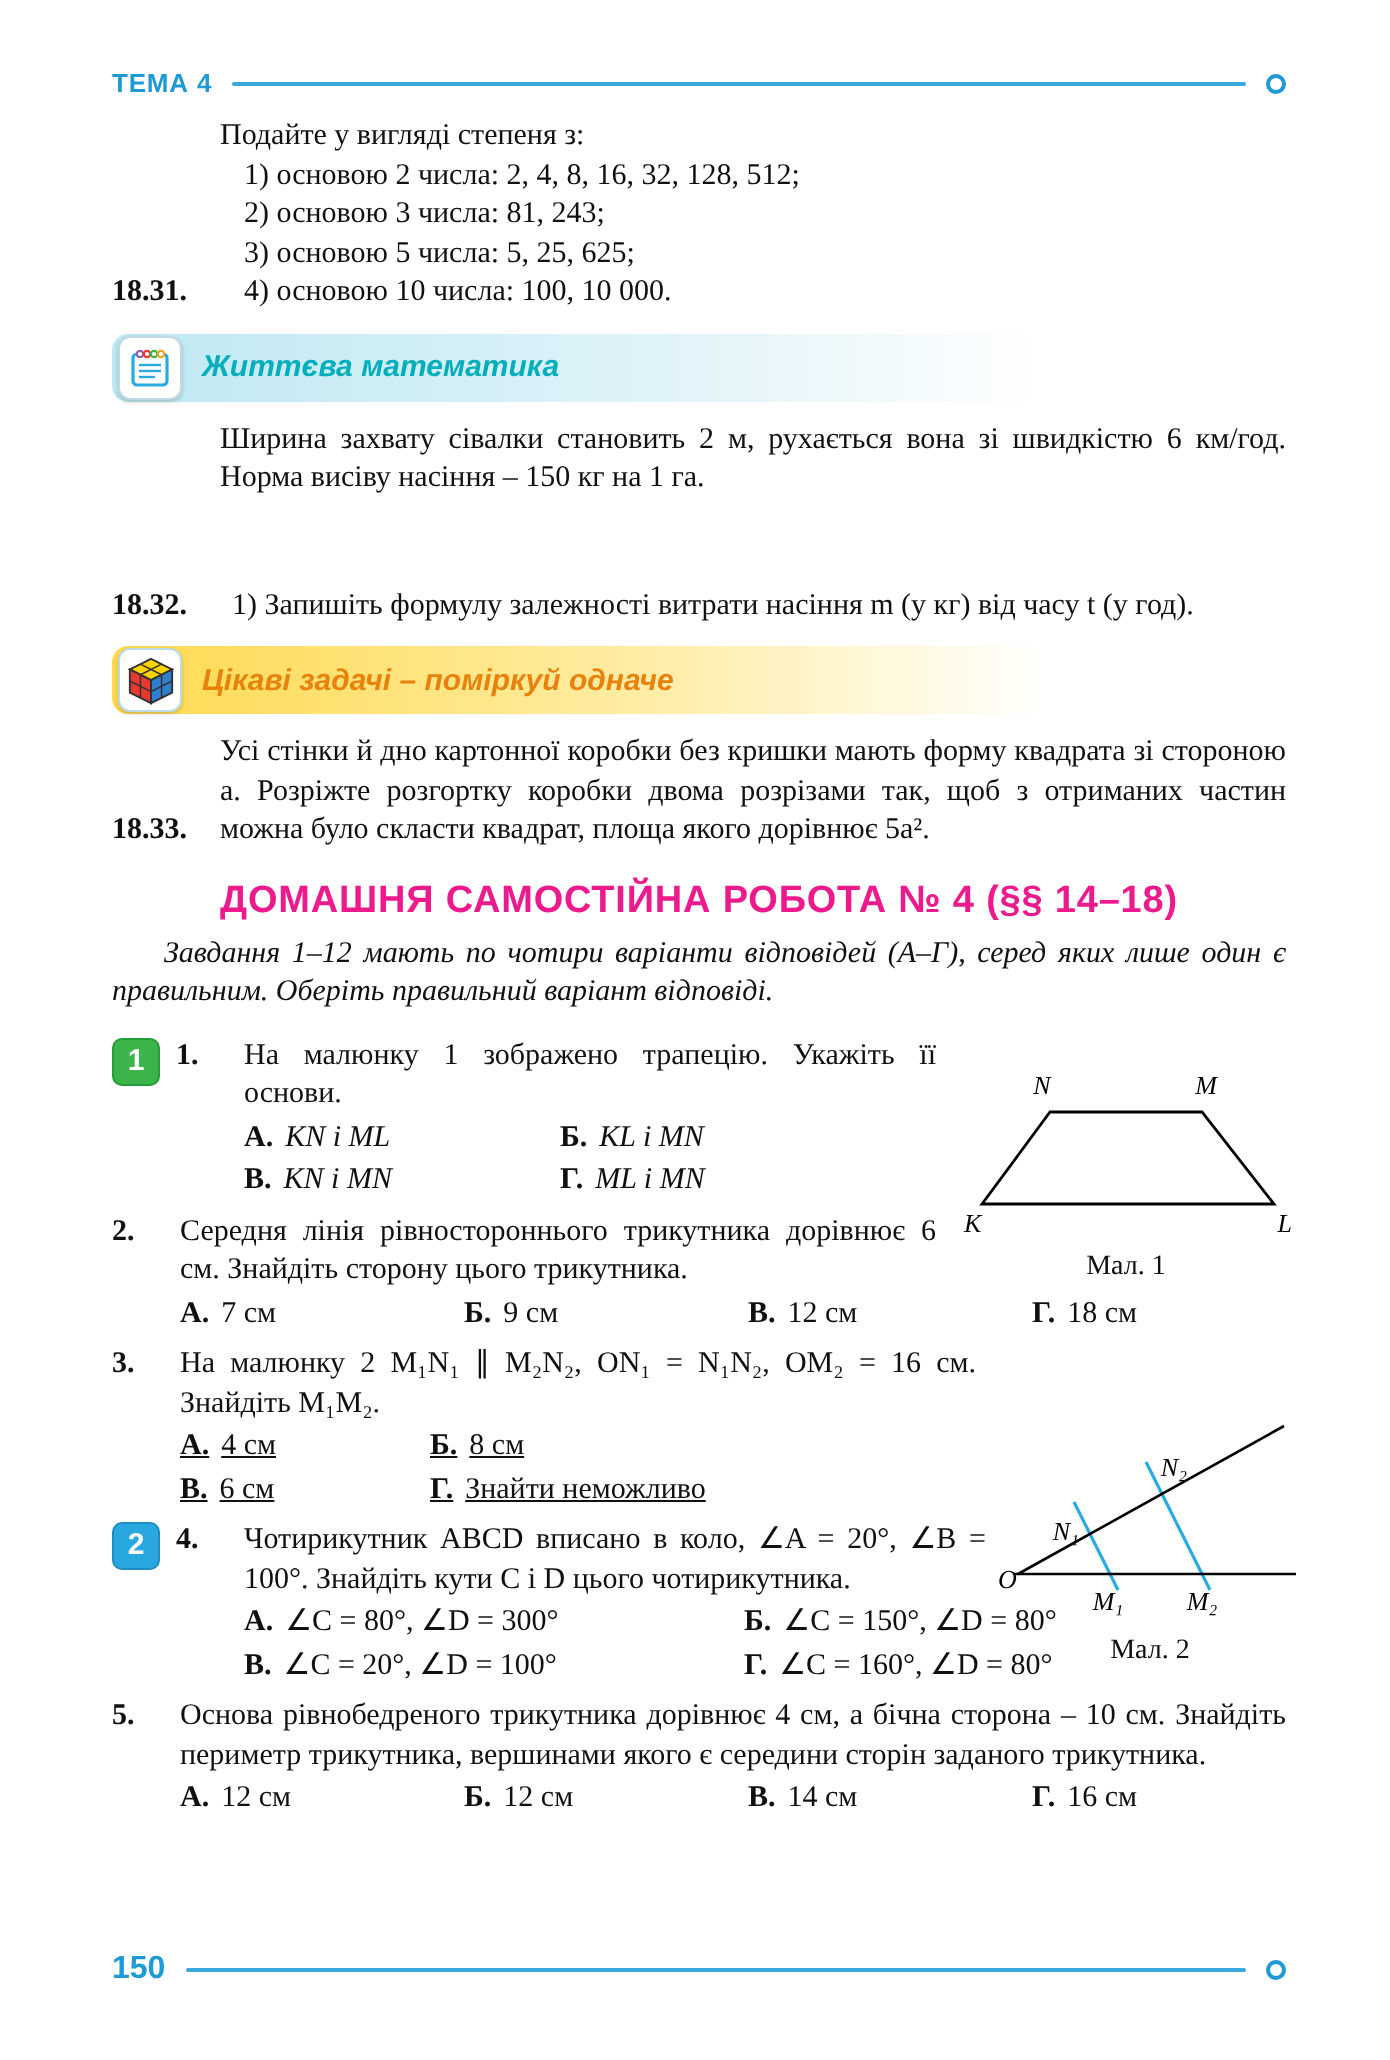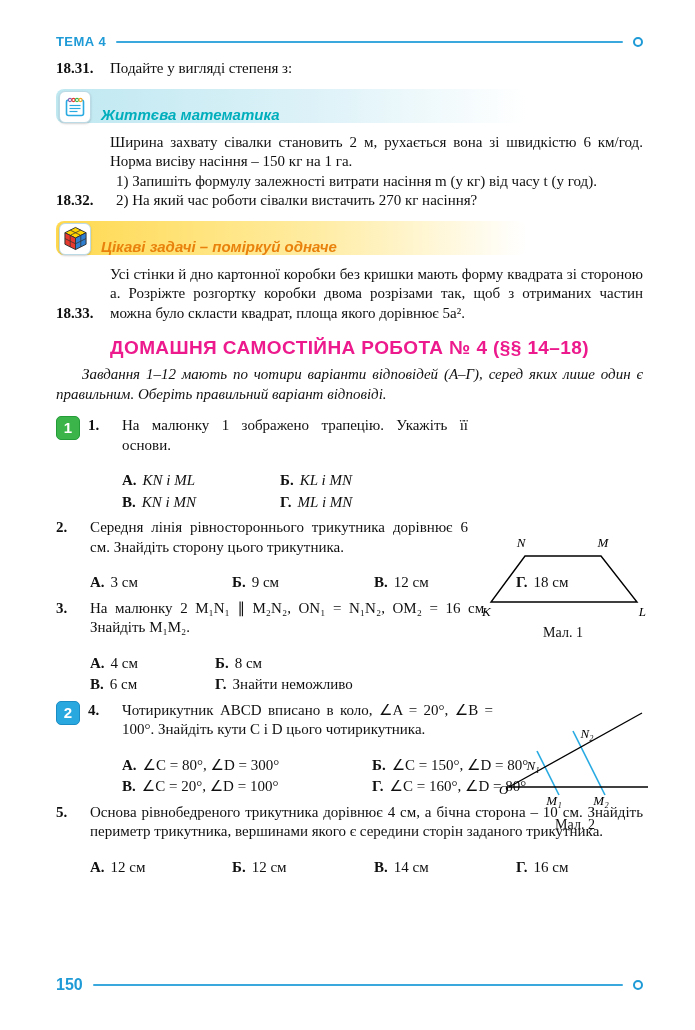--- a/index.html
+++ b/index.html
@@ -16,21 +16,21 @@
 
   
   .problem{display:flex;margin-top:10px;line-height:1.3;align-items:flex-end;}
   .pnum{flex:0 0 54px;font-weight:bold;}
   .pbody{flex:1;}
   .ptext{text-align:justify;}
   .plist{padding-left:12px;}
   .plist-item{padding-left:18px;text-indent:-18px;}
 
   
-  .badge{display:flex;align-items:flex-end;gap:10px;height:34px;margin:10px 0;border-radius:8px;width:470px;padding-left:3px;box-sizing:border-box;}
+  .badge{display:flex;align-items:center;gap:10px;height:34px;margin:10px 0;border-radius:8px;width:470px;padding-left:3px;box-sizing:border-box;}
   .badge.life{background:linear-gradient(90deg,#bfe8f1 0%,#ddf2f8 55%,rgba(255,255,255,0) 100%);}
   .badge.fun{background:linear-gradient(90deg,#ffd94f 0%,#ffeca2 55%,rgba(255,255,255,0) 100%);}
   .icon-box{width:30px;height:30px;background:#fff;border:1px solid #bcd9e6;border-radius:6px;display:flex;align-items:center;justify-content:center;box-shadow:0 1px 2px rgba(0,0,0,.18);flex:0 0 auto;}
   .badge-label{font-family:"Liberation Sans",sans-serif;font-weight:bold;font-style:italic;font-size:15px;}
   .life .badge-label{color:#00aebc;}
   .fun .badge-label{color:#e8820c;}
 
   
   .hw-title{margin:14px 0 6px;text-align:center;font-family:"Liberation Sans",sans-serif;font-weight:bold;font-size:19px;color:#ec1a8d;letter-spacing:.4px;}
   .hw-intro{font-style:italic;text-align:justify;text-indent:26px;line-height:1.3;margin-bottom:12px;}
@@ -40,24 +40,24 @@
   .qleft{flex:0 0 auto;display:flex;align-items:flex-start;gap:8px;margin-right:10px;}
   .qnum{font-weight:bold;min-width:24px;}
   .vbadge{width:24px;height:24px;border-radius:5px;display:flex;align-items:center;justify-content:center;color:#fff;font-family:"Liberation Sans",sans-serif;font-weight:bold;font-size:15px;margin-top:0;box-sizing:border-box;}
   .vbadge.green{background:#3bb54a;border:1.5px solid #249c38;}
   .vbadge.blue{background:#29a8e0;border:1.5px solid #1b8cc4;}
   .qbody{flex:1;}
   .qtext{text-align:justify;}
   .pad175{padding-right:175px;}
   .pad155{padding-right:155px;}
   .pad150{padding-right:150px;}
-  .answers{margin-top:16px;}
+  .answers{margin-top:2px;}
   .grid-a{display:grid;grid-template-columns:158px auto;row-gap:2px;}
   .grid-b{display:grid;grid-template-columns:142px 142px 142px auto;max-width:560px;}
-  .grid-c{display:grid;grid-template-columns:125px auto;row-gap:2px;}
+  .grid-c{display:grid;grid-template-columns:125px auto;row-gap:2px;text-decoration:underline;}
   .grid-d{display:grid;grid-template-columns:250px auto;row-gap:2px;}
   .ltr{font-weight:bold;margin-right:6px;}
   .ital{font-style:italic;}
 
   
   .fig{position:absolute;text-align:center;}
   .fig1{top:528px;right:48px;width:168px;}
   .fig2{top:700px;right:44px;width:152px;}
   .fig-caption{font-size:14px;margin-top:1px;}
   .flabel{font-family:"Liberation Serif",serif;font-style:italic;font-size:13px;fill:#000;}
@@ -70,20 +70,26 @@
   <div class="rule">
     <span class="theme">ТЕМА 4</span>
     <span class="rule-line"></span>
     <span class="rule-dot"></span>
   </div>
 
   <div class="problem">
     <div class="pnum">18.31.</div>
     <div class="pbody">
       <div class="ptext">Подайте у вигляді степеня з:</div>
+      <div class="plist">
+        <div class="plist-item">1) основою 2 числа: 2, 4, 8, 16, 32, 128, 512;</div>
+        <div class="plist-item">2) основою 3 числа: 81, 243;</div>
+        <div class="plist-item">3) основою 5 числа: 5, 25, 625;</div>
+        <div class="plist-item">4) основою 10 числа: 100, 10 000.</div>
+      </div>
     </div>
   </div>
 
   <div class="badge life">
     <span class="icon-box">
       <svg width="24" height="24" viewBox="0 0 24 24">
         <rect x="3.5" y="5" width="17" height="15.5" rx="2" fill="#fff" stroke="#29abe2" stroke-width="1.6"></rect>
         <line x1="6.5" y1="10.5" x2="17.5" y2="10.5" stroke="#29abe2" stroke-width="1.2"></line>
         <line x1="6.5" y1="13.5" x2="17.5" y2="13.5" stroke="#29abe2" stroke-width="1.2"></line>
         <line x1="6.5" y1="16.5" x2="14.5" y2="16.5" stroke="#29abe2" stroke-width="1.2"></line>
@@ -93,23 +99,22 @@
         <circle cx="17.5" cy="5" r="1.6" fill="#fff" stroke="#f5a623" stroke-width="1.1"></circle>
       </svg>
     </span>
     <span class="badge-label">Життєва математика</span>
   </div>
 
   <div class="problem">
     <div class="pnum">18.32.</div>
     <div class="pbody">
       <div class="ptext">Ширина захвату сівалки становить 2 м, рухається вона зі швидкістю 6 км/год. Норма висіву насіння – 150 кг на 1 га.</div>
-      <div class="plist" style="padding-left:6px;">
+      <div class="plist" style="padding-left:6px;margin-top:44px;">
         <div class="plist-item">1) Запишіть формулу залежності витрати насіння m (у кг) від часу t (у год).</div>
-        <div class="plist-item">2) На який час роботи сівалки вистачить 270 кг насіння?</div>
       </div>
     </div>
   </div>
 
   <div class="badge fun">
     <span class="icon-box">
       <svg width="25" height="25" viewBox="0 0 26 26">
         <polygon points="13,1.5 24,7 13,12.5 2,7" fill="#ffd500" stroke="#333" stroke-width="1"></polygon>
         <polygon points="2,7 13,12.5 13,24.5 2,19" fill="#e8392f" stroke="#333" stroke-width="1"></polygon>
         <polygon points="13,12.5 24,7 24,19 13,24.5" fill="#2f7fd0" stroke="#333" stroke-width="1"></polygon>
@@ -150,21 +155,21 @@
     </div>
   </div>
 
   <div class="question">
     <div class="qleft">
       <span class="qnum">2.</span>
     </div>
     <div class="qbody">
       <div class="qtext pad175">Середня лінія рівностороннього трикутника дорівнює 6 см. Знайдіть сторону цього трикутника.</div>
       <div class="answers grid-b">
-        <span class="ans"><span class="ltr">А.</span><span>3 см</span></span>
+        <span class="ans"><span class="ltr">А.</span><span>7 см</span></span>
         <span class="ans"><span class="ltr">Б.</span><span>9 см</span></span>
         <span class="ans"><span class="ltr">В.</span><span>12 см</span></span>
         <span class="ans"><span class="ltr">Г.</span><span>18 см</span></span>
       </div>
     </div>
   </div>
 
   <div class="question">
     <div class="qleft">
       <span class="qnum">3.</span>

